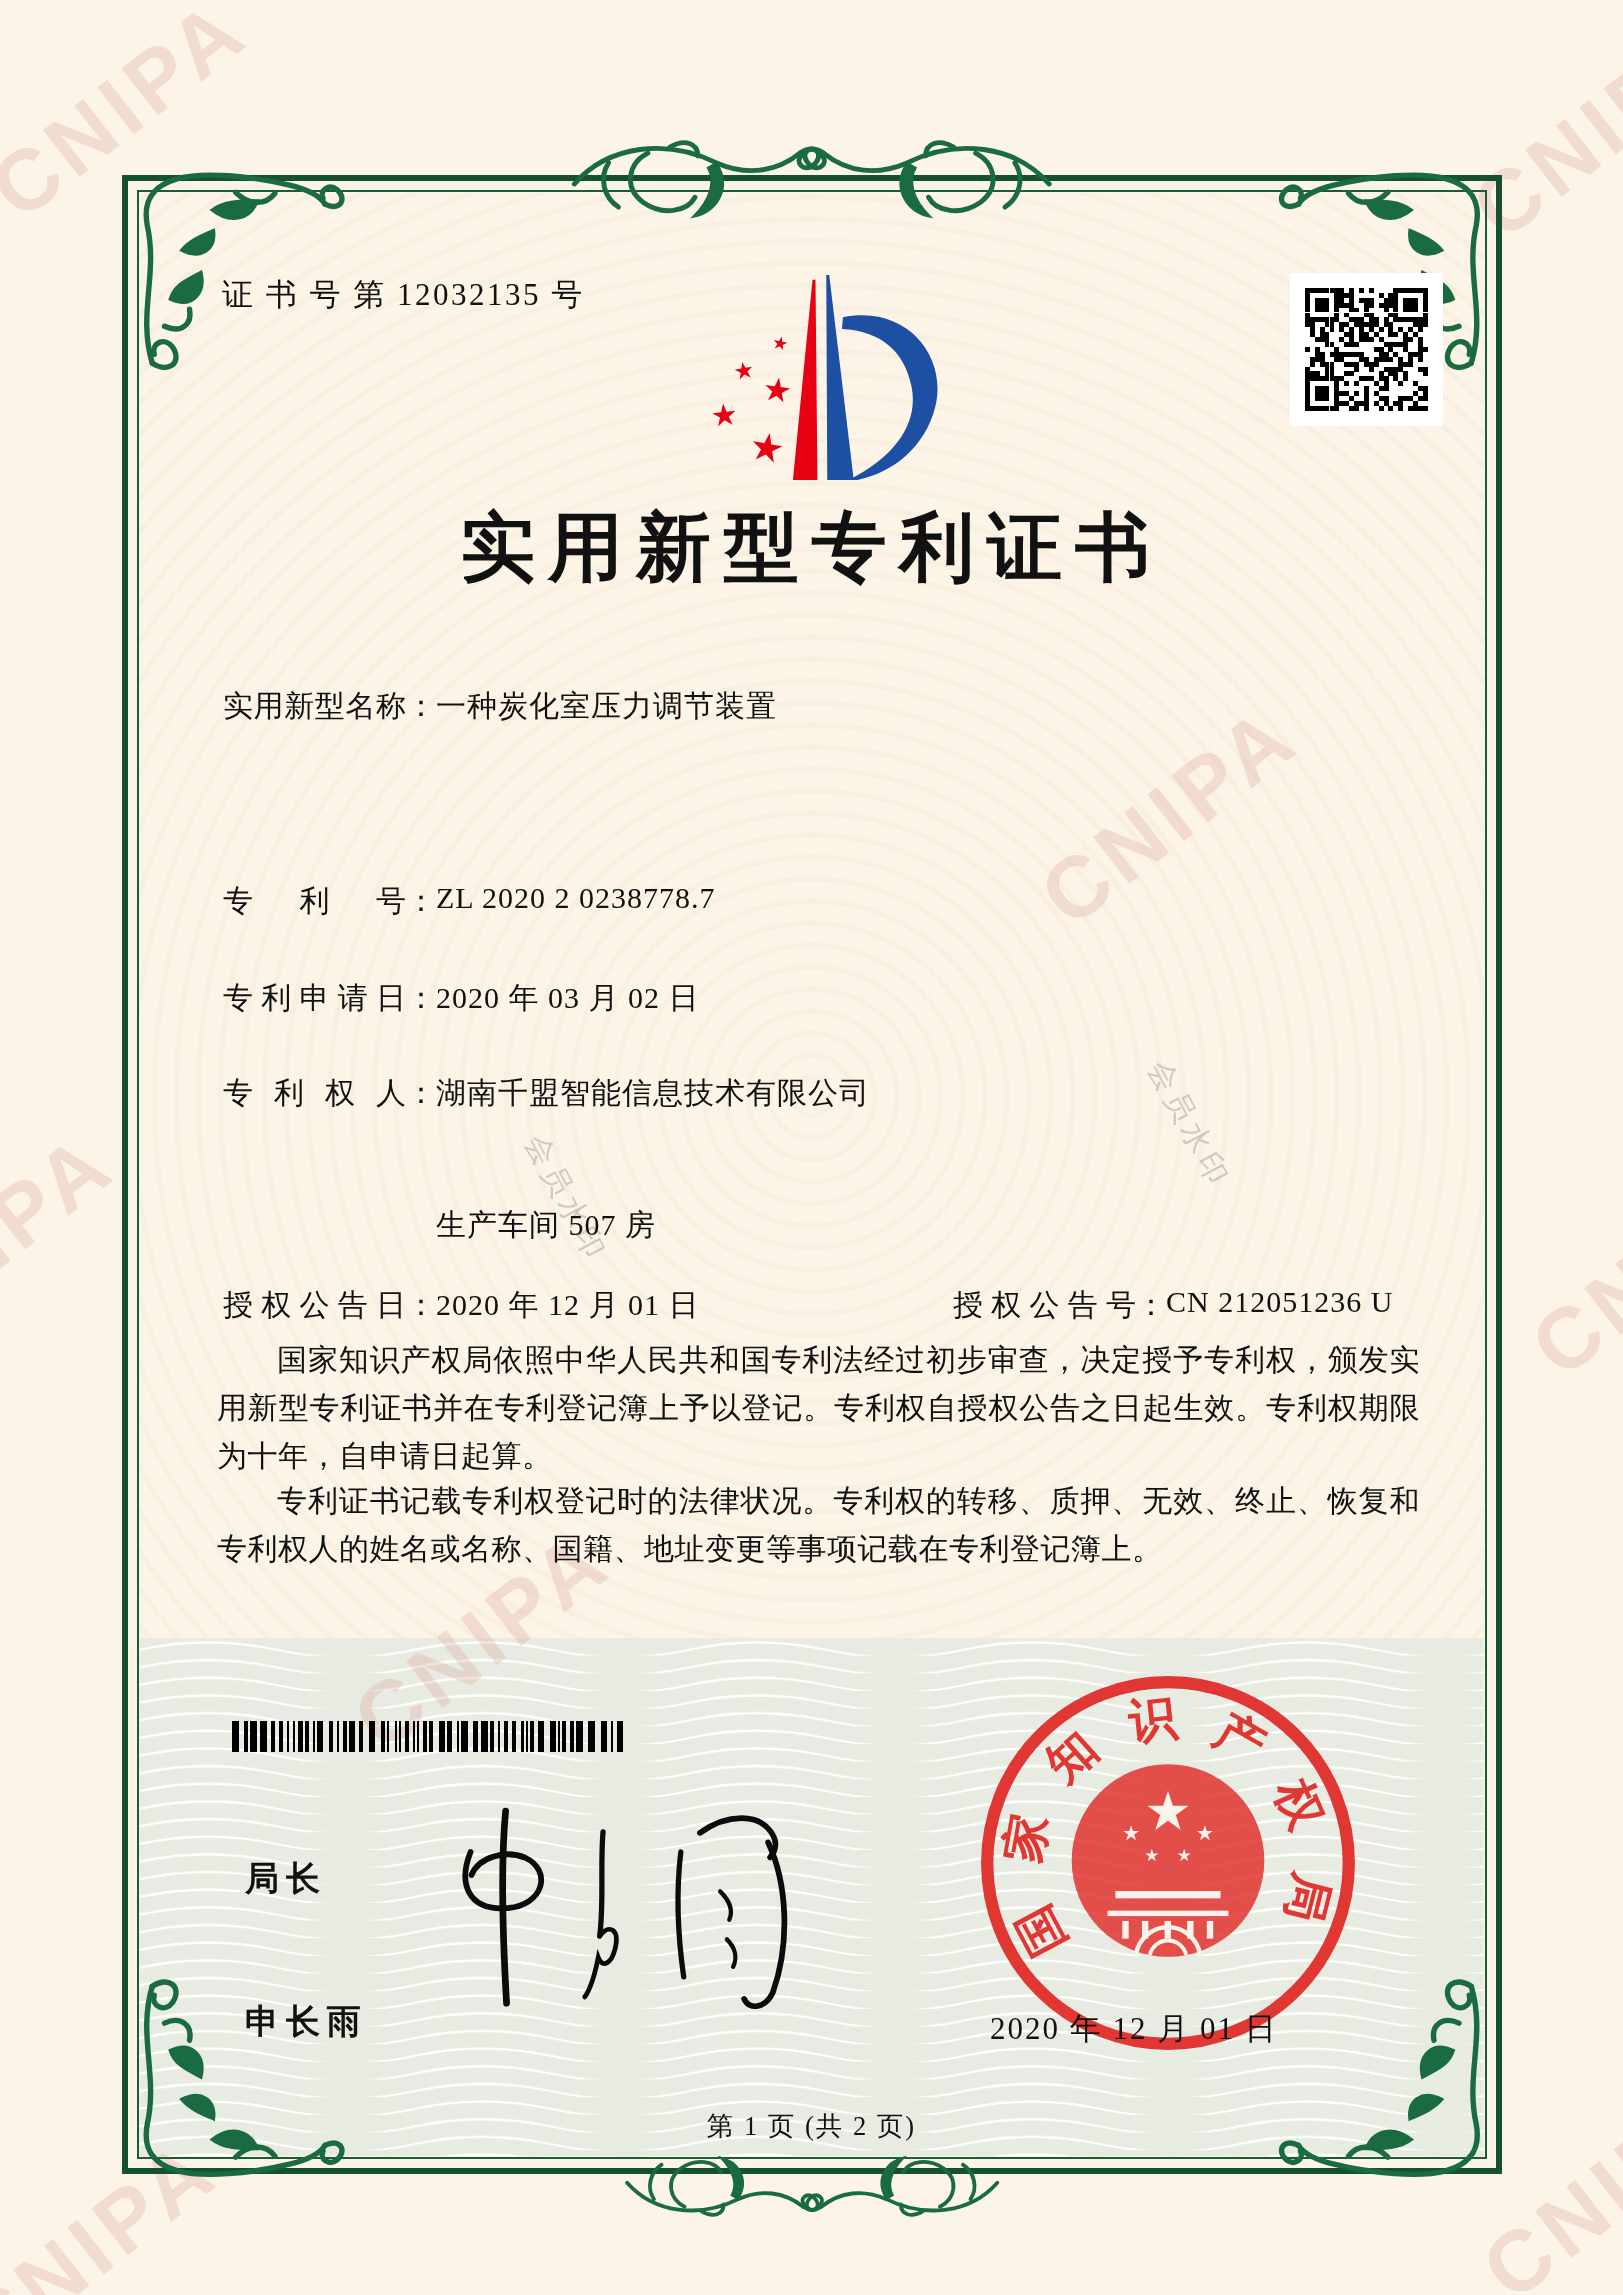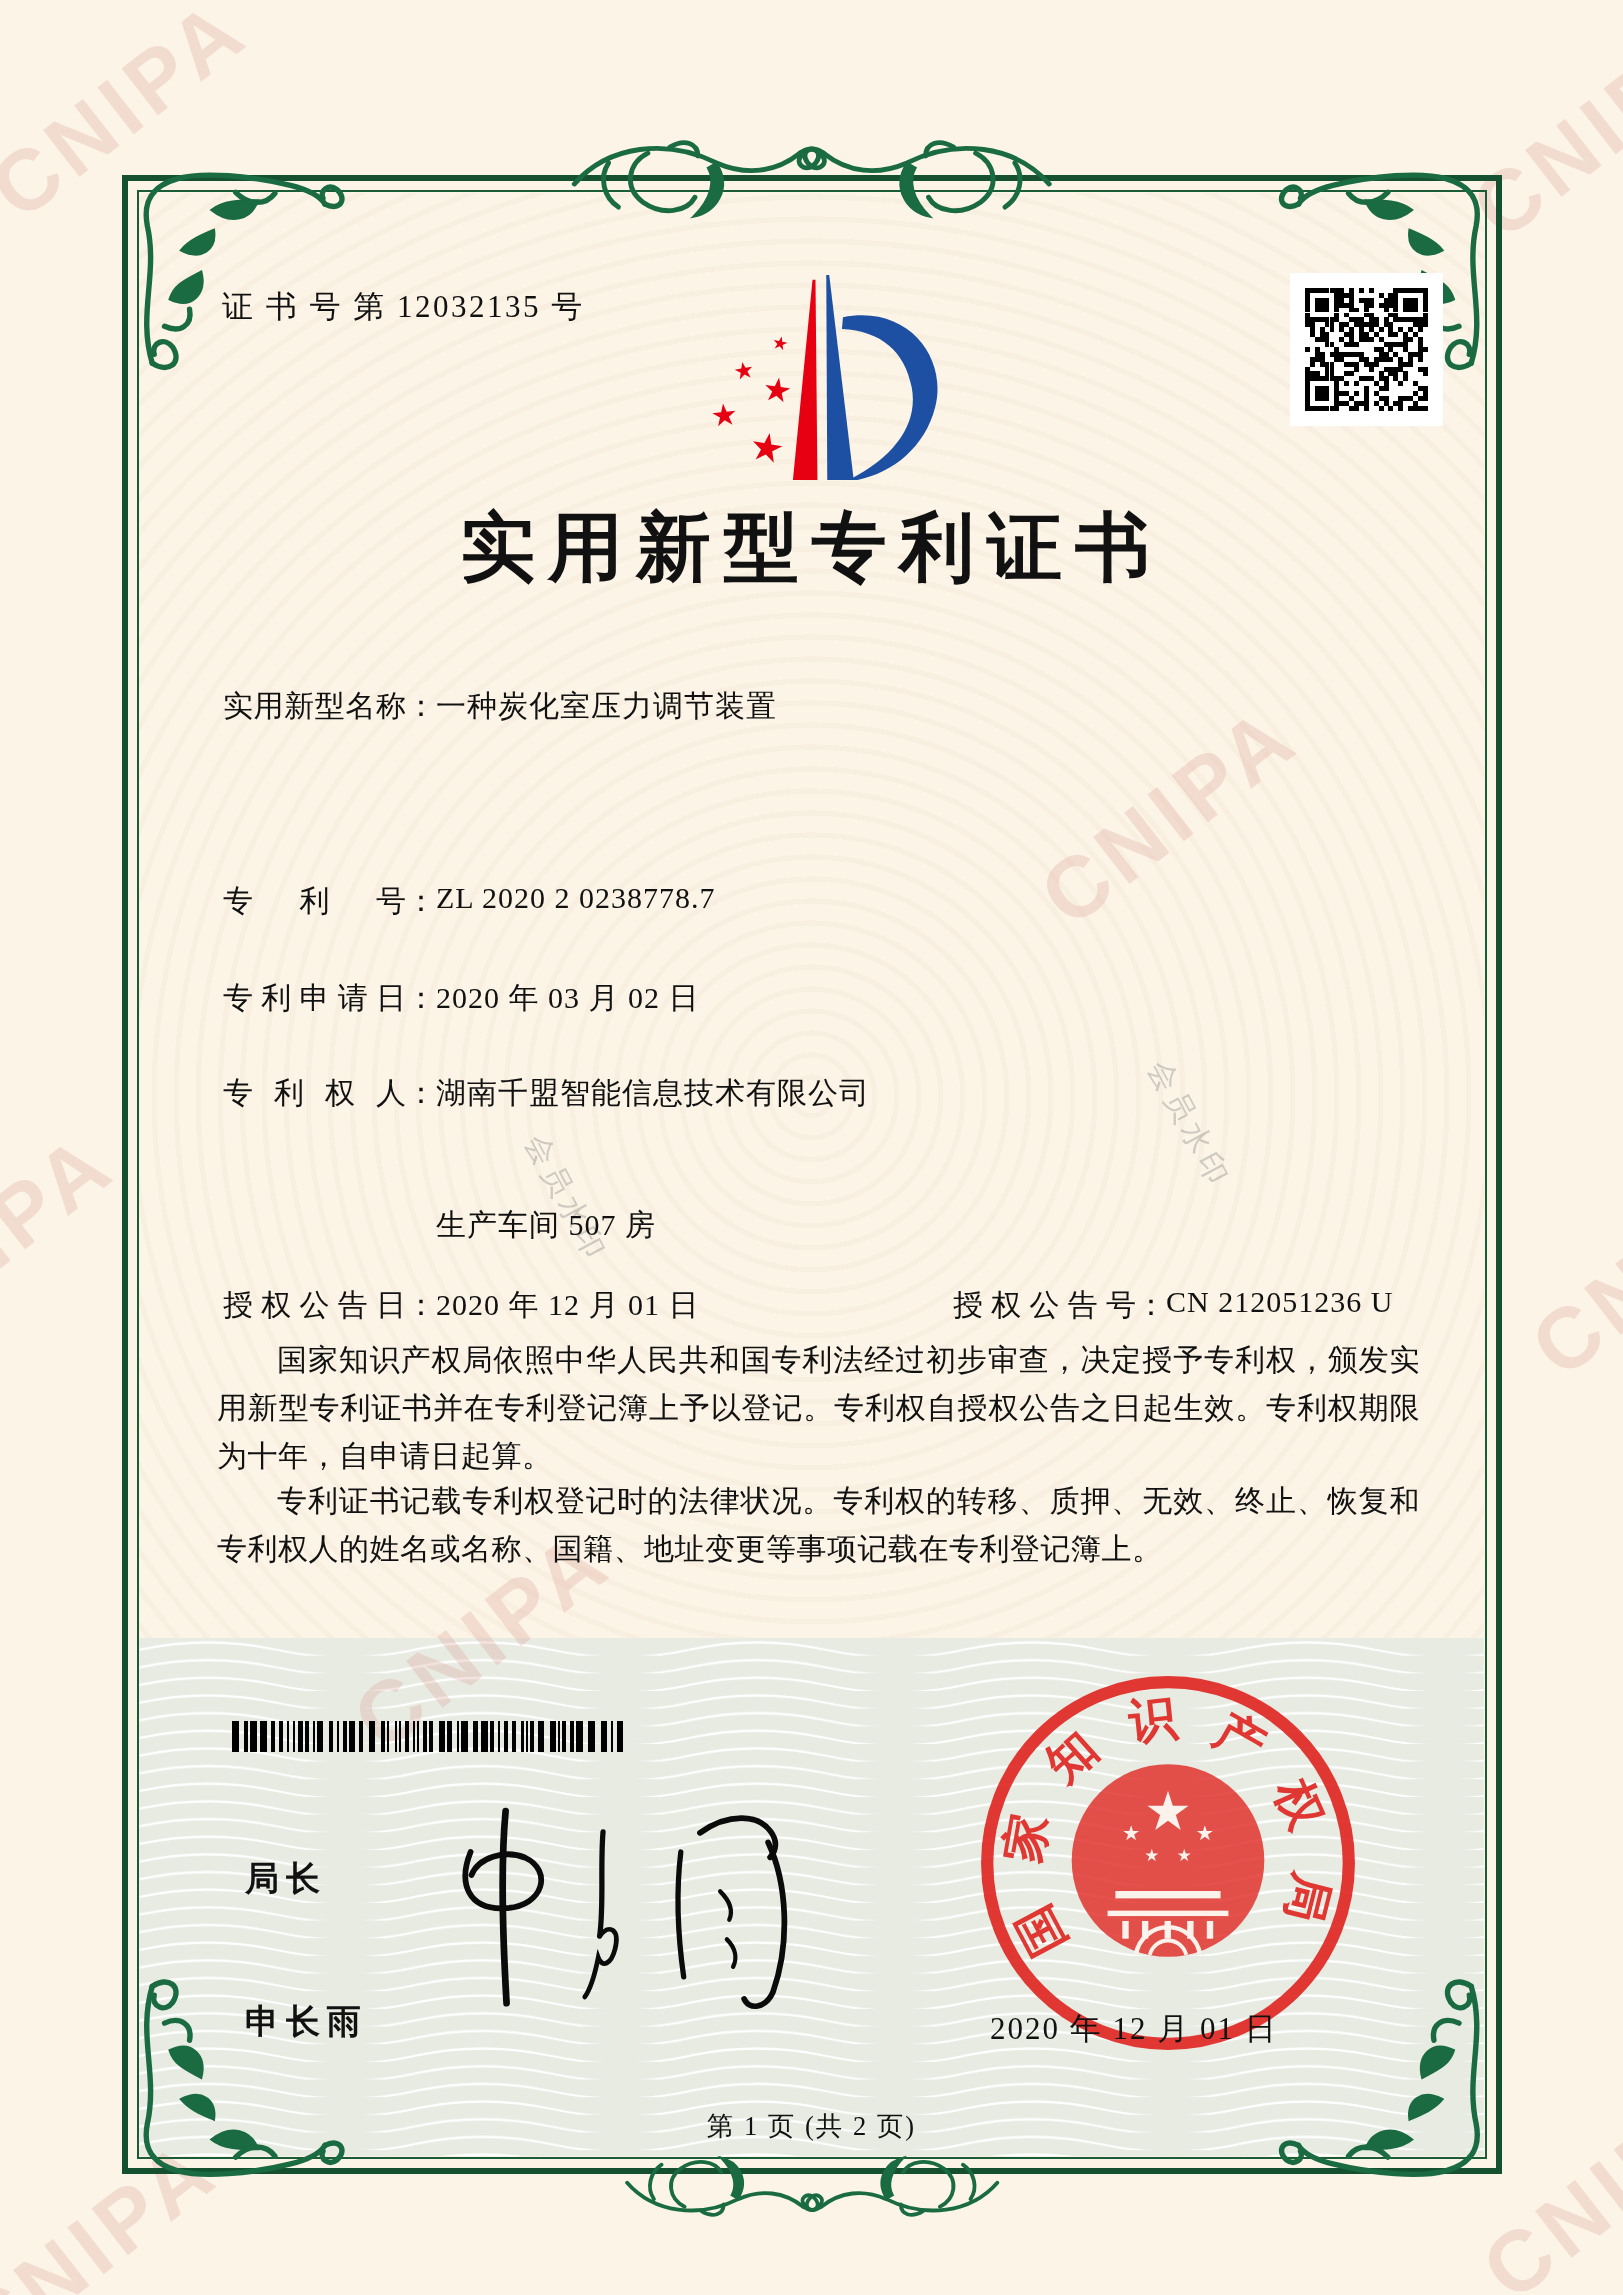--- a/index.html
+++ b/index.html
@@ -22,21 +22,21 @@
   .wm-cnipa{
     font-family:"Liberation Sans","DejaVu Sans",sans-serif;
     font-weight:bold;font-size:86px;letter-spacing:6.9px;
     color:rgba(221,163,151,0.30);transform:rotate(-38deg);white-space:nowrap;
   }
   .wm-member{
     font-family:"Liberation Sans","DejaVu Sans",sans-serif;
     font-size:30px;letter-spacing:4.9px;color:rgba(120,120,120,0.34);
     transform:rotate(62deg);white-space:nowrap;
   }
-  #cert-number{left:222px;top:286px;font-size:31px;letter-spacing:2.5px;}
+  #cert-number{left:222px;top:274px;font-size:31px;letter-spacing:2.5px;}
   #title{left:0;top:498px;width:1623px;text-align:center;font-size:75px;font-weight:bold;letter-spacing:12.8px;}
   .row{left:223px;font-size:30px;white-space:nowrap;}
   .row .lbl{display:inline-block;width:183px;text-align:justify;text-align-last:justify;vertical-align:top;}
   .row .cln{display:inline-block;vertical-align:top;}
   .row .val{display:inline-block;vertical-align:top;letter-spacing:1px;}
   .row2col{left:953px;}
   #addr-line2{left:436px;top:1205px;font-size:30px;letter-spacing:1px;}
   .para{left:217px;width:1203px;font-size:30px;line-height:48px;text-align:justify;text-indent:2em;letter-spacing:0.5px;}
   #qr-panel{left:1290px;top:273px;width:153px;height:153px;background:#fff;}
   #qr{left:15px;top:15px;width:123px;height:123px;position:absolute;}

